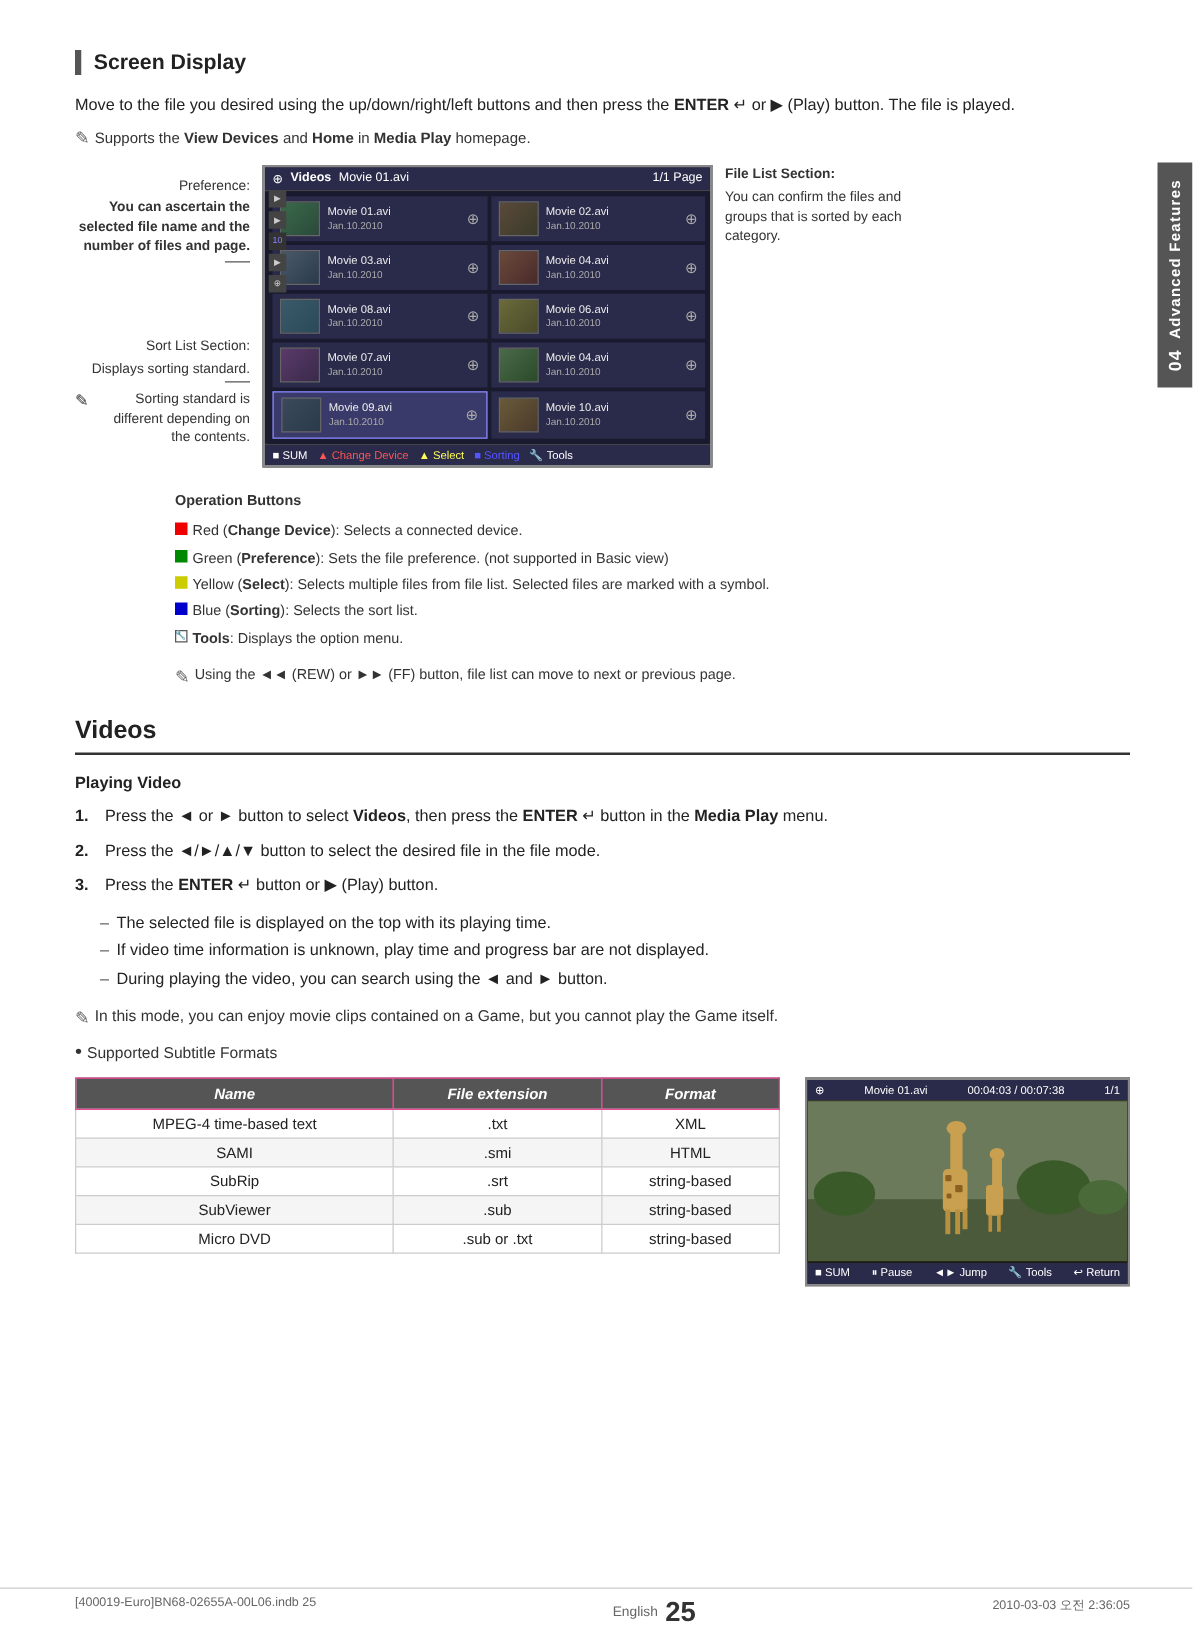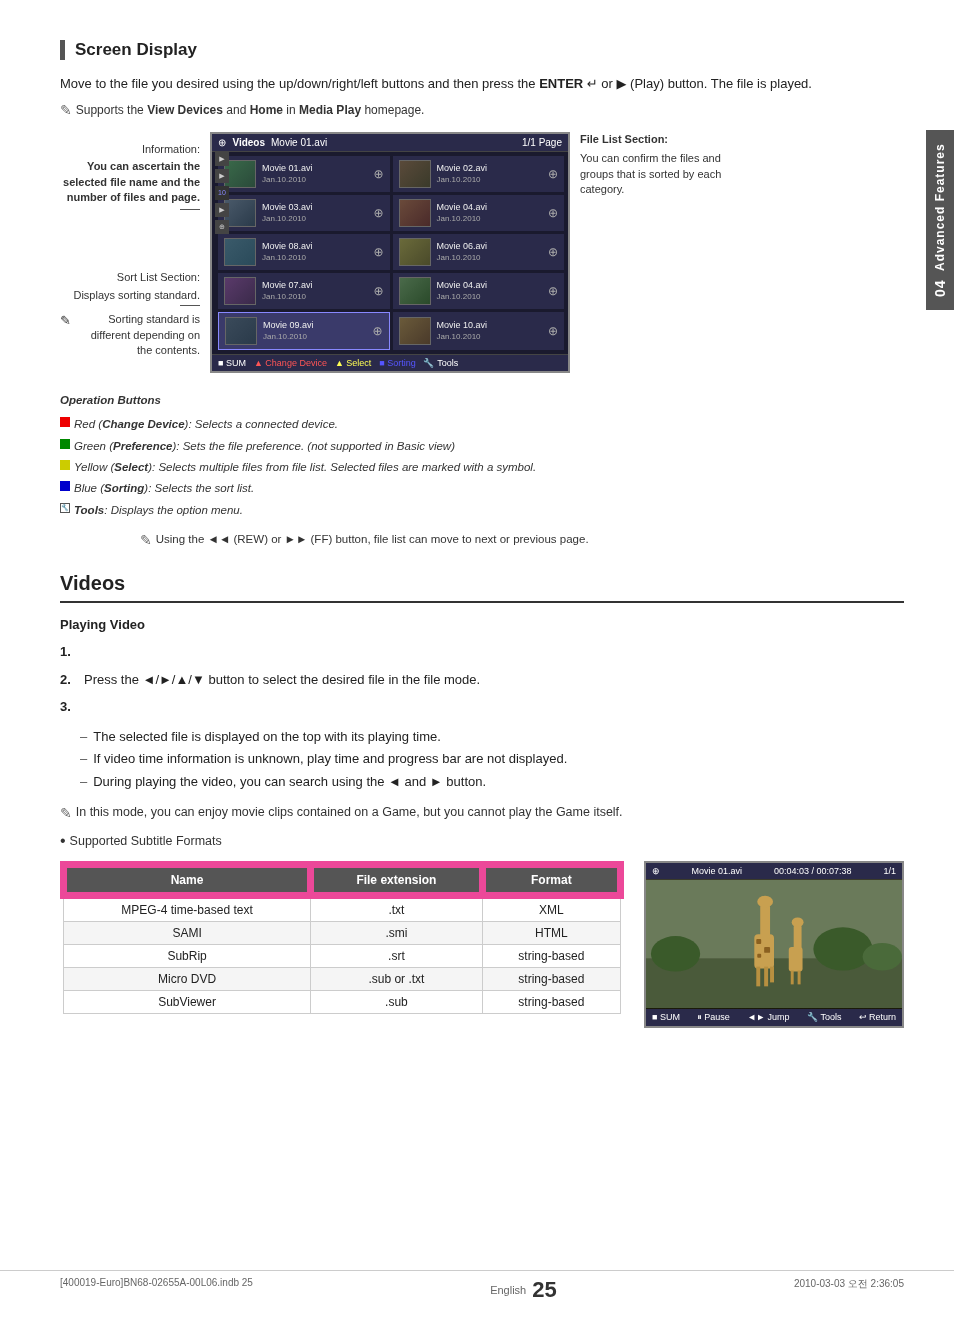--- a/index.html
+++ b/index.html
@@ -201,25 +201,25 @@
 
     .diagram-right-labels {
       width: 160px;
       flex-shrink: 0;
       font-size: 11px;
       line-height: 1.4;
       color: #333;
     }
 
     .operation-section {
+      margin-left: 80px;
       font-size: 11.5px;
       line-height: 1.6;
       color: #333;
       margin-bottom: 14px;
-      font-style: italic;
     }
 
     .operation-section .op-title {
       font-weight: bold;
       margin-bottom: 6px;
     }
 
     .op-item {
       display: flex;
       align-items: flex-start;
@@ -351,21 +351,22 @@
 
     .formats-table thead tr {
       background: #555;
       color: #fff;
     }
 
     .formats-table th {
       padding: 5px 8px;
       text-align: center;
       font-weight: bold;
-      border: 7px solid #ec4899;
+      border: 1px solid #ec4899;
+      font-style: italic;
     }
 
     .formats-table td {
       padding: 4px 8px;
       text-align: center;
       border: 1px solid #ccc;
     }
 
     .formats-table tbody tr:nth-child(even) {
       background: #f5f5f5;
@@ -485,21 +486,21 @@
   <div class="note-text">
     <span class="note-icon">✎</span>
     <span>Supports the <span class="bold">View Devices</span> and <span class="bold">Home</span> in <span class="bold">Media Play</span> homepage.</span>
   </div>
 
   <div class="diagram-area">
 
     <div class="diagram-left-labels">
       <div class="label-block" style="margin-top: 10px;">
         <div style="text-align:right; margin-bottom:2px;">
-          <span>Information:</span>
+          <span>Preference:</span>
         </div>
         <div style="text-align:right; font-size:11px; line-height:1.4;font-weight:bold;">You can ascertain the selected file name and the number of files and page.</div>
         <div class="label-line" style="justify-content:flex-end; margin-top:4px;">
           <div class="label-dash"></div>
         </div>
       </div>
 
       <div class="label-block" style="margin-top: 60px;">
         <div style="text-align:right; margin-bottom:2px;">
           <span>Sort List Section:</span>
@@ -668,27 +669,29 @@
     <span>Using the ◄◄ (REW) or ►► (FF) button, file list can move to next or previous page.</span>
   </div>
 
   <div class="videos-section-title">Videos</div>
 
   <div class="playing-video-title">Playing Video</div>
 
   <ol class="numbered-list">
     <li>
       <span class="list-num">1.</span>
+      <span>Press the ◄ or ► button to select <span class="bold">Videos</span>, then press the <span class="bold">ENTER</span> ↵ button in the <span class="bold">Media Play</span> menu.</span>
     </li>
     <li>
       <span class="list-num">2.</span>
       <span>Press the ◄/►/▲/▼ button to select the desired file in the file mode.</span>
     </li>
     <li>
       <span class="list-num">3.</span>
+      <span>Press the <span class="bold">ENTER</span> ↵ button or ▶ (Play) button.</span>
     </li>
   </ol>
 
   <ul class="bullet-list">
     <li>
       <span class="dash-bullet">–</span>
       <span>The selected file is displayed on the top with its playing time.</span>
     </li>
     <li>
       <span class="dash-bullet">–</span>
@@ -730,27 +733,27 @@
             <td>SAMI</td>
             <td>.smi</td>
             <td>HTML</td>
           </tr>
           <tr>
             <td>SubRip</td>
             <td>.srt</td>
             <td>string-based</td>
           </tr>
           <tr>
-            <td>Micro DVD</td>
-            <td>.sub or .txt</td>
+            <td>SubViewer</td>
+            <td>.sub</td>
             <td>string-based</td>
           </tr>
           <tr>
-            <td>SubViewer</td>
-            <td>.sub</td>
+            <td>Micro DVD</td>
+            <td>.sub or .txt</td>
             <td>string-based</td>
           </tr>
         </tbody>
       </table>
     </div>
 
     <div class="video-thumb-side">
       <div class="video-mockup">
         <div class="video-top-bar">
           <span>⊕</span>

